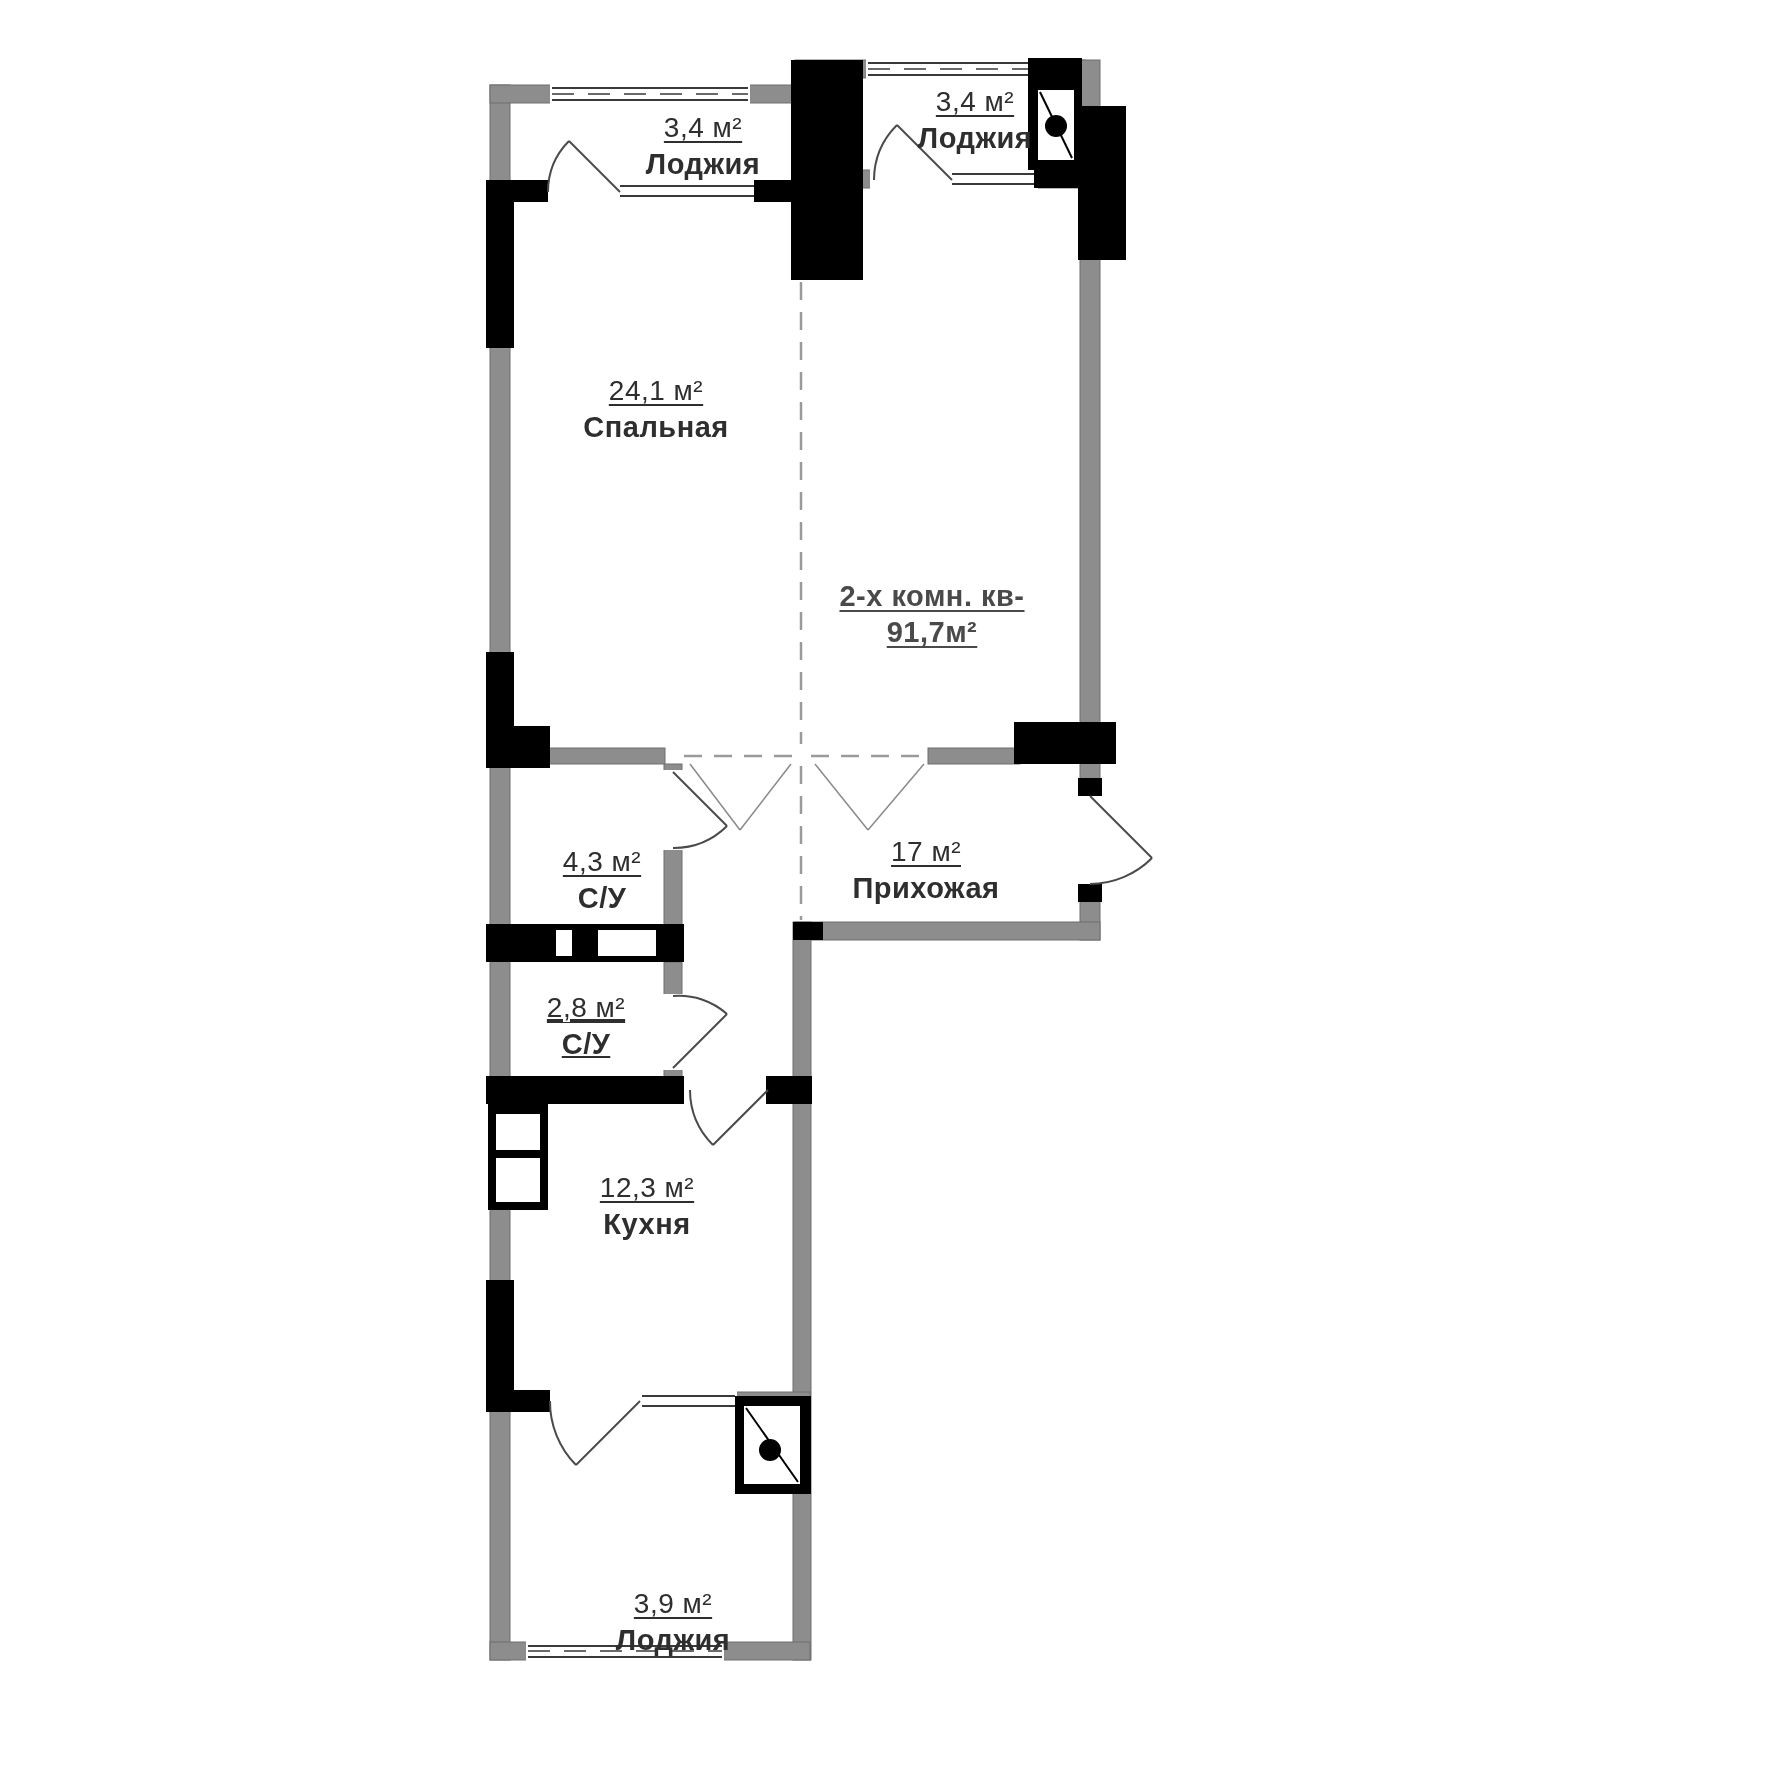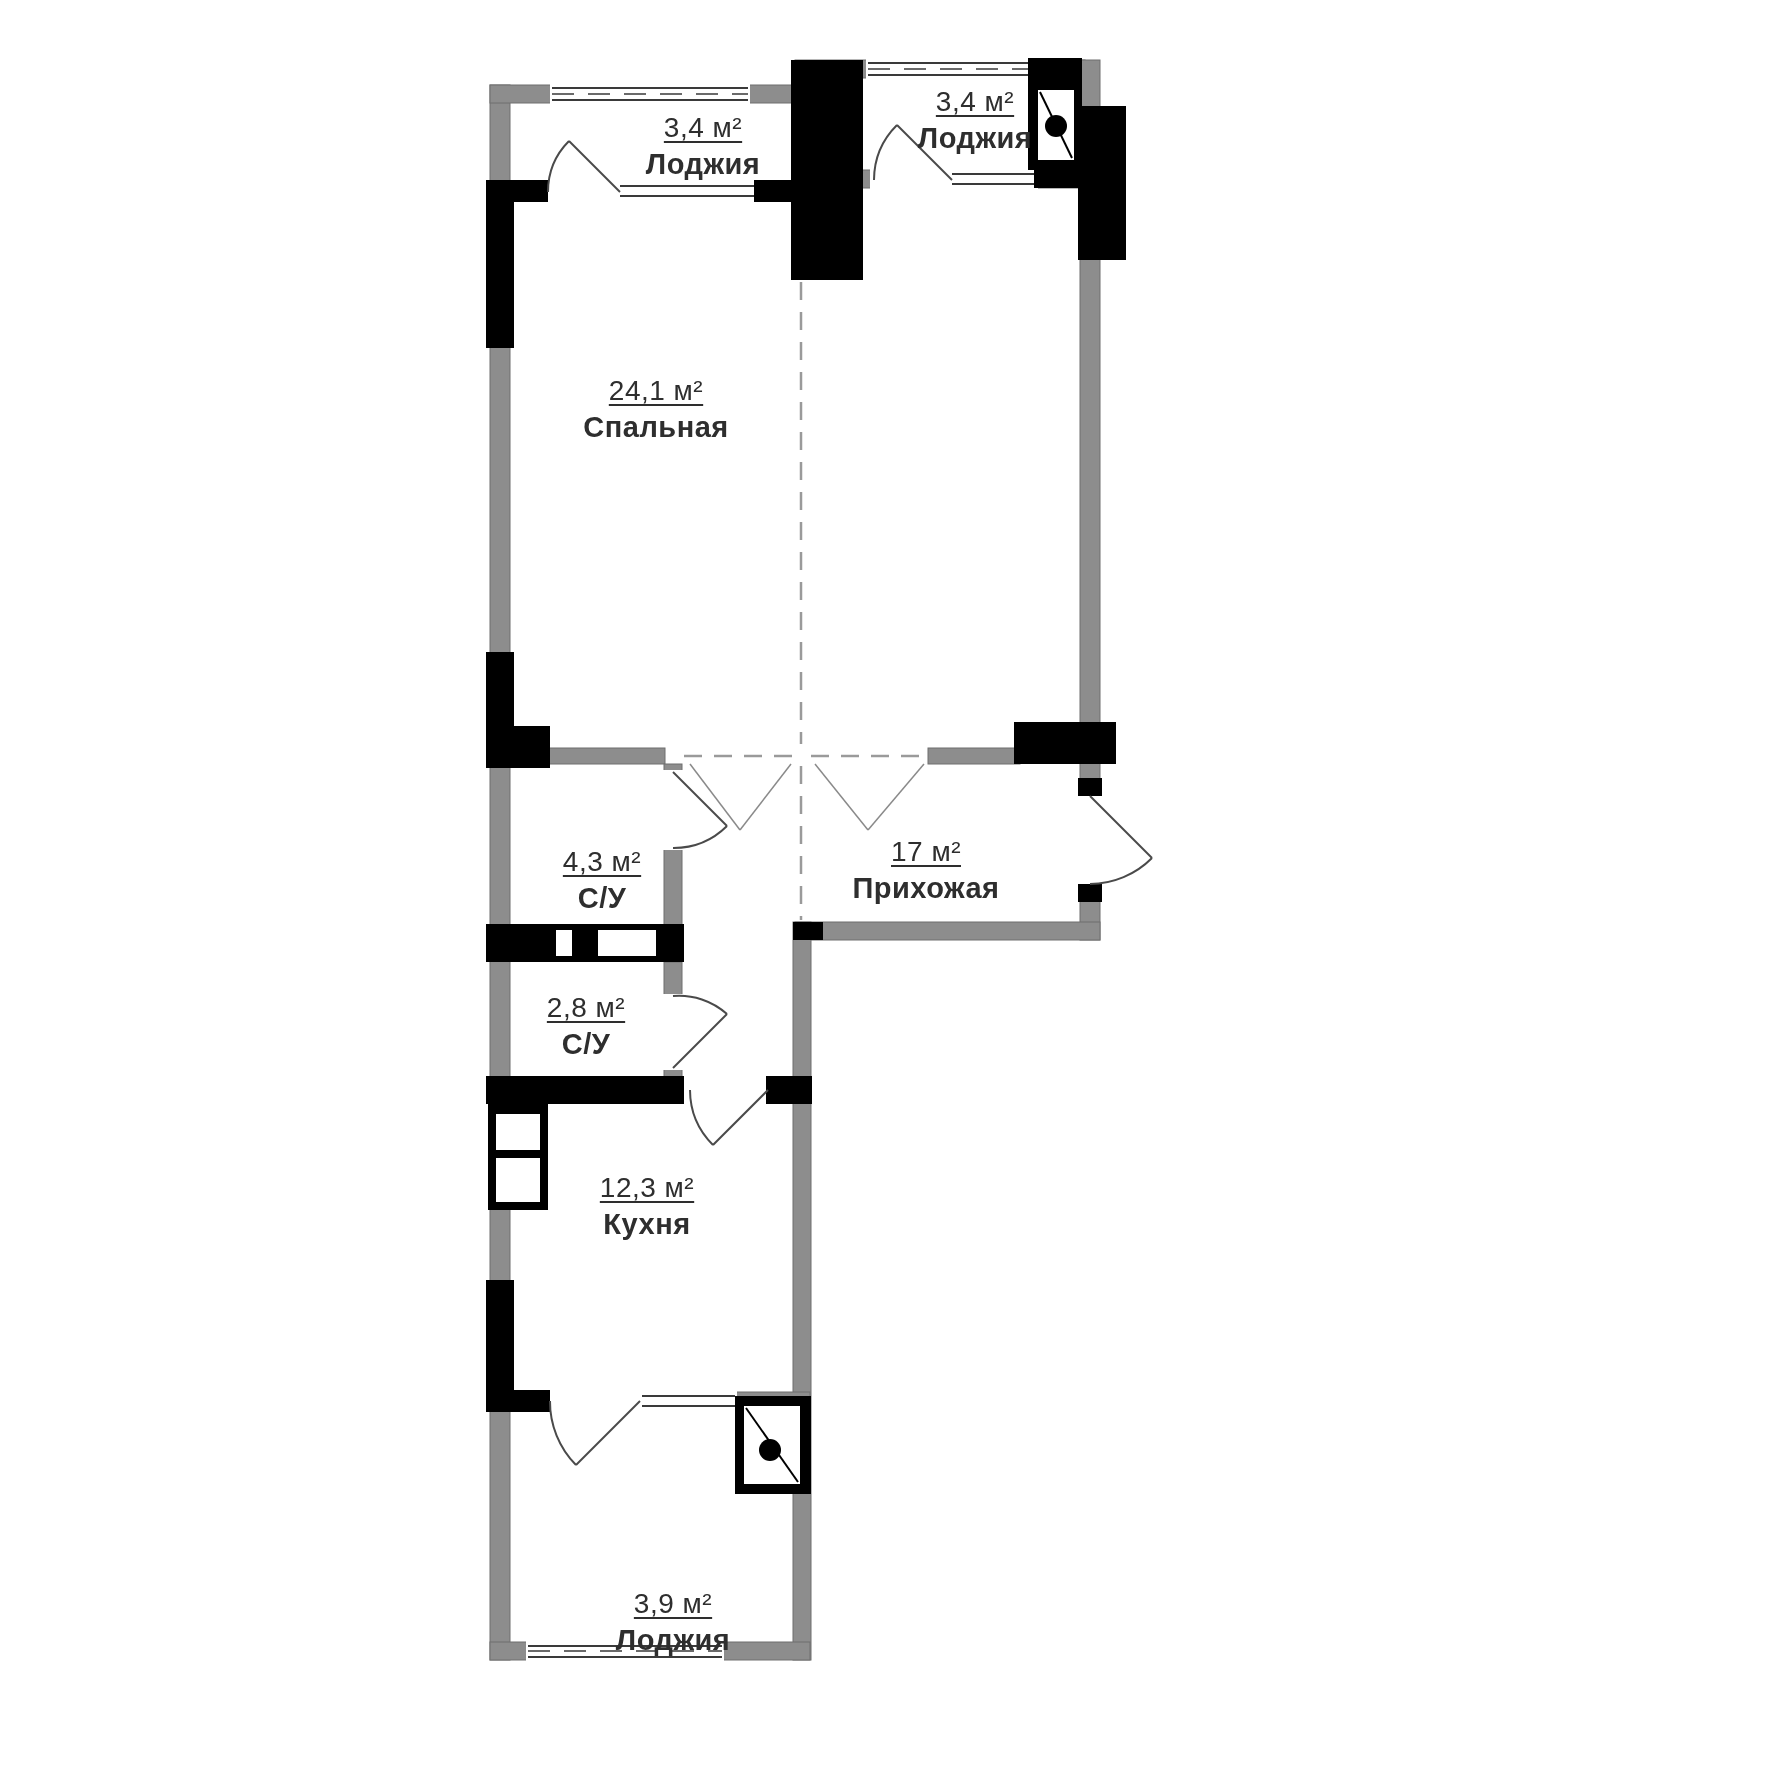--- a/index.html
+++ b/index.html
@@ -174,32 +174,36 @@
     <div class="room-area">3,4 м²</div>
     <div class="room-name">Лоджия</div>
   </div>
 
   <div class="room-label" style="left:656px; top:375px;">
     <div class="room-area">24,1 м²</div>
     <div class="room-name">Спальная</div>
   </div>
 
 
+  <div class="apt-label" style="left:932px; top:580px;">
+    <div class="apt-line">2-х комн. кв-</div>
+    <div class="apt-line">91,7м²</div>
+  </div>
 
   <div class="room-label" style="left:602px; top:846px;">
     <div class="room-area">4,3 м²</div>
     <div class="room-name">С/У</div>
   </div>
 
   <div class="room-label" style="left:926px; top:836px;">
     <div class="room-area">17 м²</div>
     <div class="room-name">Прихожая</div>
   </div>
 
-  <div class="room-label" style="left:586px; top:992px;">
+  <div class="room-label" style="left:586px; top:992px;text-decoration:underline;">
     <div class="room-area">2,8 м²</div>
     <div class="room-name">С/У</div>
   </div>
 
   <div class="room-label" style="left:647px; top:1172px;">
     <div class="room-area">12,3 м²</div>
     <div class="room-name">Кухня</div>
   </div>
 
   <div class="room-label" style="left:673px; top:1588px;">

